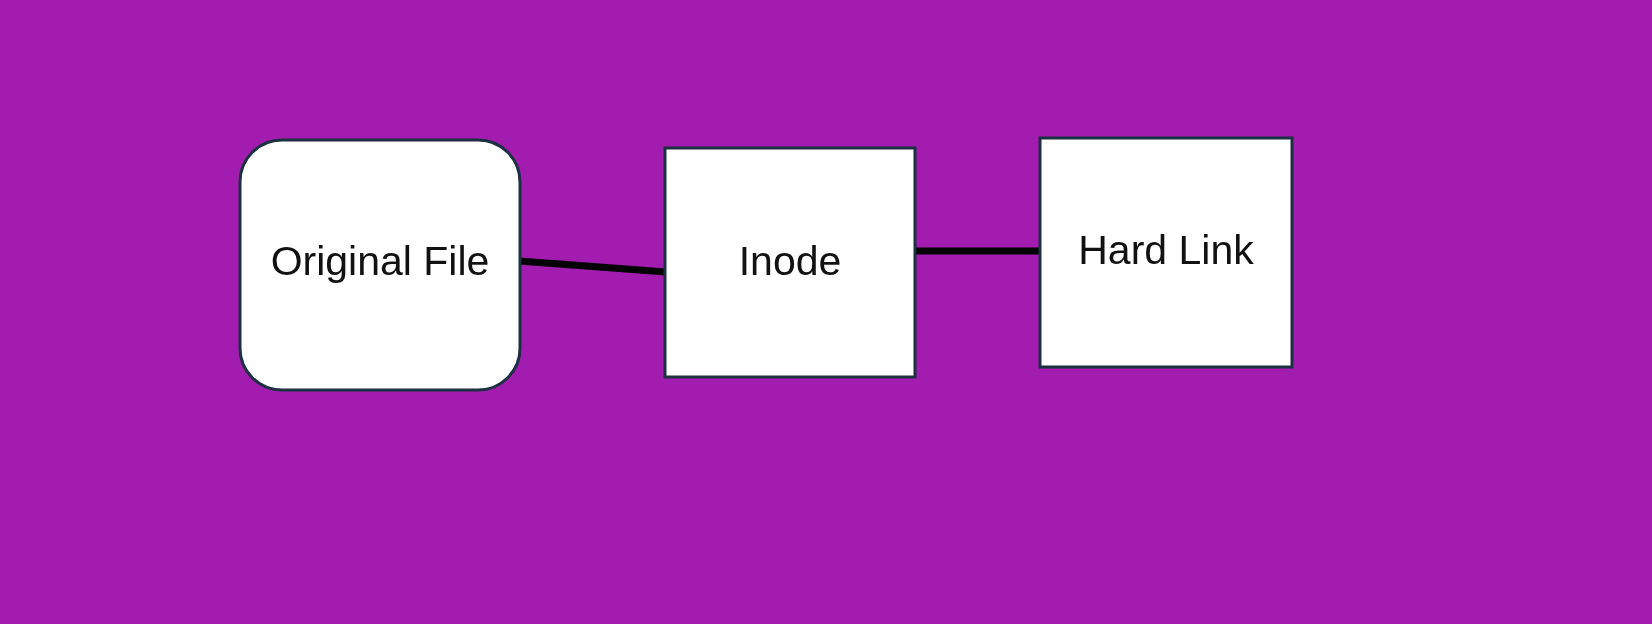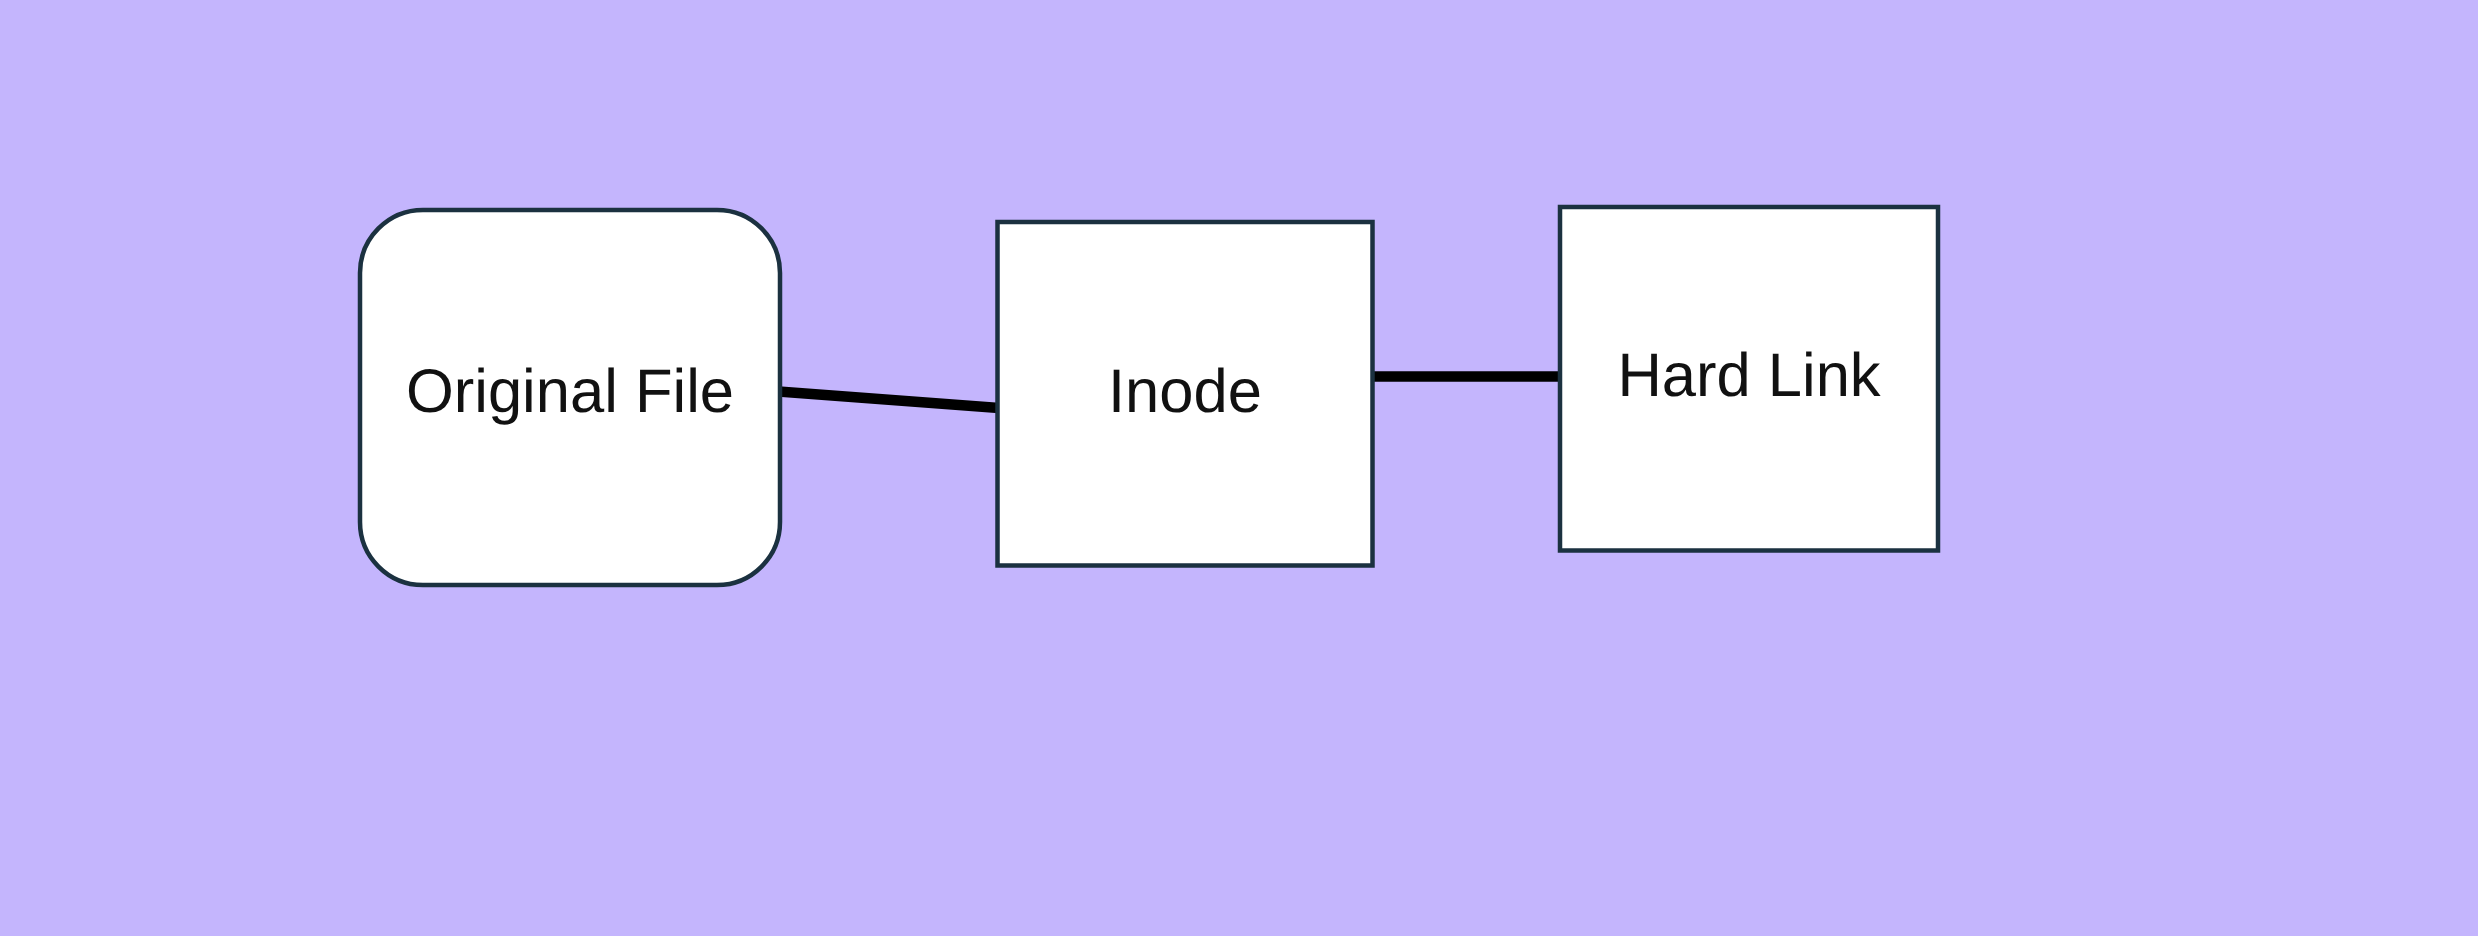--- a/index.html
+++ b/index.html
@@ -38,21 +38,21 @@
     text-anchor: middle;
     white-space: pre;
   }
   .edge-line {
     stroke-linecap: butt;
   }
 </style>
 </head>
 <body>
 
-<div id="diagram-canvas" style="background: #c4b5fd;">
+<div id="diagram-canvas" style="background: #a21caf;">
   <svg id="diagram-svg" viewBox="0 0 1652 624" xmlns="http://www.w3.org/2000/svg">
 
     <line class="edge-line" x1="519" y1="261" x2="666" y2="272" stroke="#000000" stroke-width="7"></line>
 
     <line class="edge-line" x1="914" y1="251" x2="1042" y2="251" stroke="#000000" stroke-width="7"></line>
 
     <g>
       <rect class="node-shape" x="240" y="140" width="280" height="250" rx="42" ry="42" fill="#ffffff" stroke="#1b3140" stroke-width="3"></rect>
       <text class="node-label" x="380" y="264" fill="#111111" font-size="41">Original File</text>
     </g>

